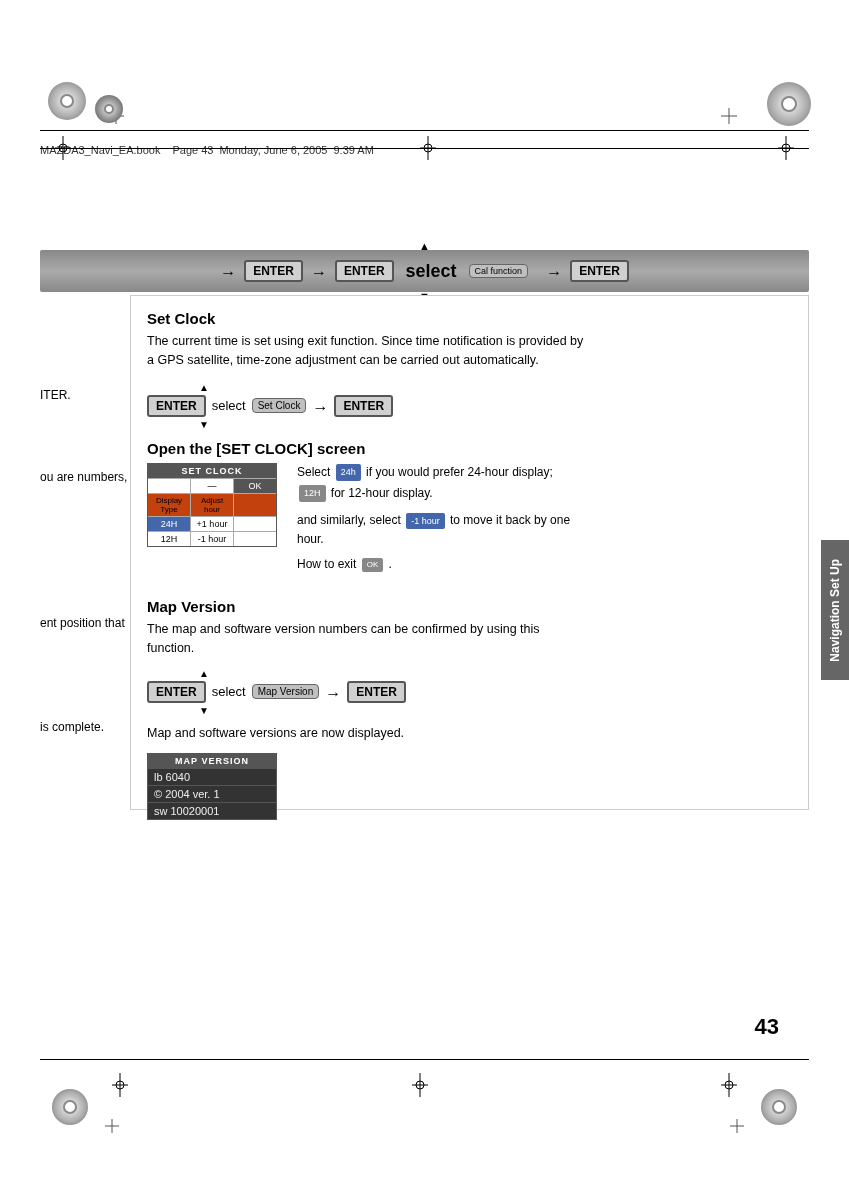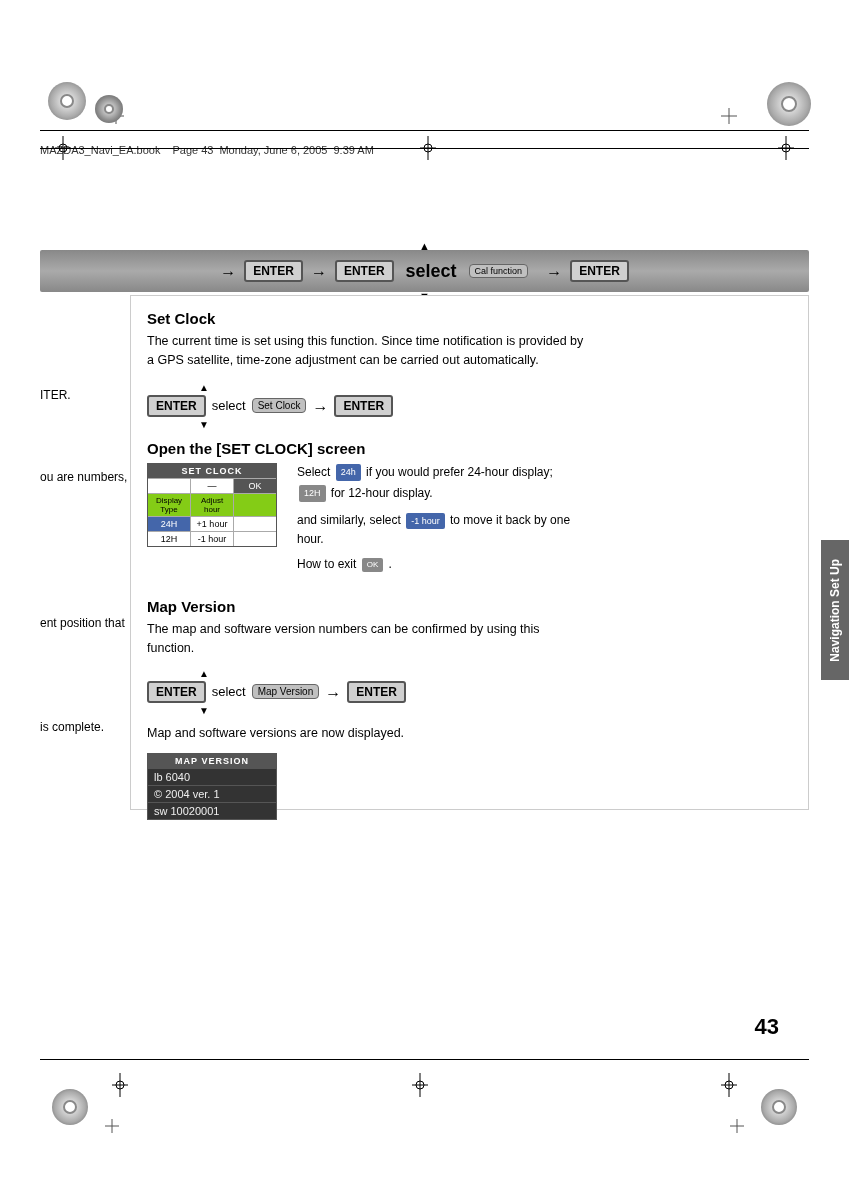--- a/index.html
+++ b/index.html
@@ -137,21 +137,21 @@
     }
     .screen-row:first-of-type { border-top: none; }
     .screen-cell {
       flex: 1;
       padding: 2px 4px;
       border-right: 1px solid #aaa;
       text-align: center;
     }
     .screen-cell:last-child { border-right: none; }
     .screen-cell.header-cell {
-      background: #84cc16;
+      background: #c2410c;
       font-size: 8px;
     }
     .screen-cell.dark-cell {
       background: #555;
       color: #fff;
     }
     .screen-cell.blue-cell {
       background: #4466aa;
       color: #fff;
     }
@@ -377,21 +377,21 @@
 <div class="left-fragment" style="top: 388px; font-size:12px;">ITER.</div>
 <div class="left-fragment" style="top: 470px; font-size:12px;">ou are numbers,</div>
 <div class="left-fragment" style="top: 616px; font-size:12px;">ent position that</div>
 <div class="left-fragment" style="top: 720px; font-size:12px;">is complete.</div>
 
 <div class="main-content">
 
   <div>
     <div class="section-title">Set Clock</div>
     <div class="section-body">
-      <span>The current time is set using this function. Since time notification is provided by</span><br>
+      <span>The current time is set using exit function. Since time notification is provided by</span><br>
       <span>a GPS satellite, time-zone adjustment can be carried out automatically.</span>
     </div>
 
     <div style="display:flex; flex-direction:column; align-items:flex-start; margin: 12px 0 8px 0; position:relative;">
       <div style="margin-left:52px; font-size:10px; margin-bottom:2px;">▲</div>
       <div style="display:flex; align-items:center; gap:6px;">
         <div class="enter-btn">ENTER</div>
         <span style="font-size:13px;">select</span>
         <div class="small-pill">Set Clock</div>
         <span style="font-size:16px; font-weight:bold;">→</span>

